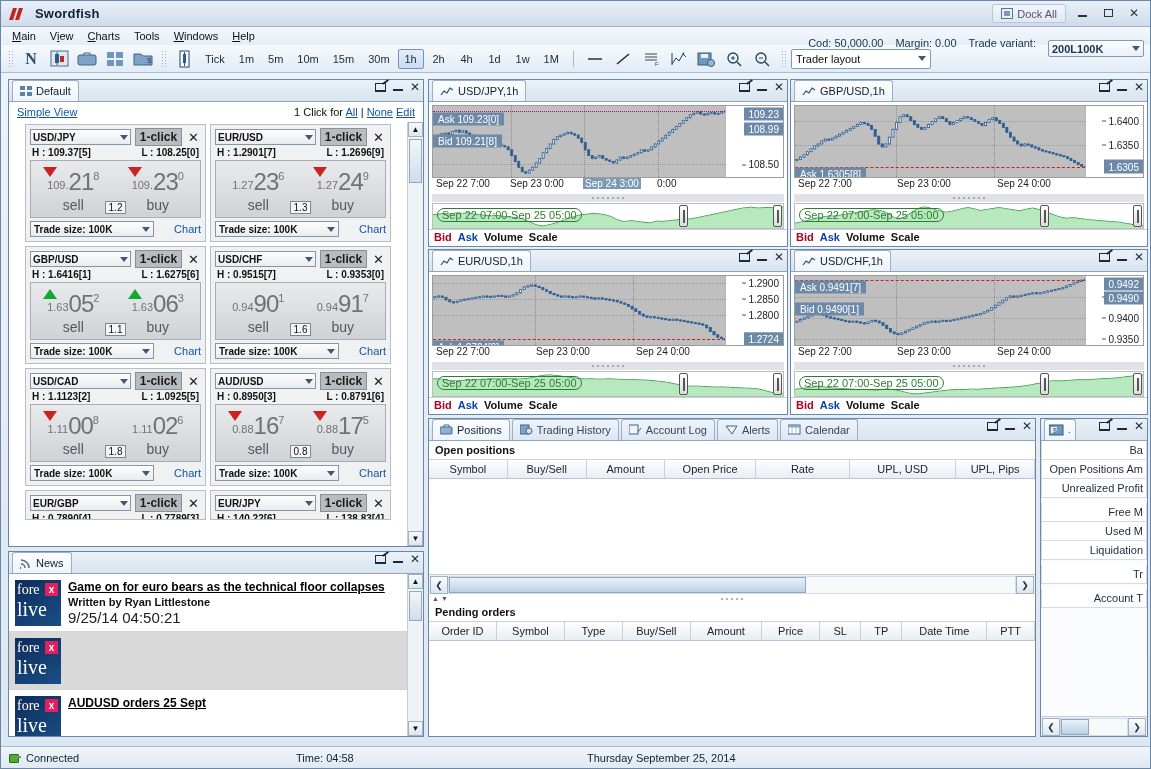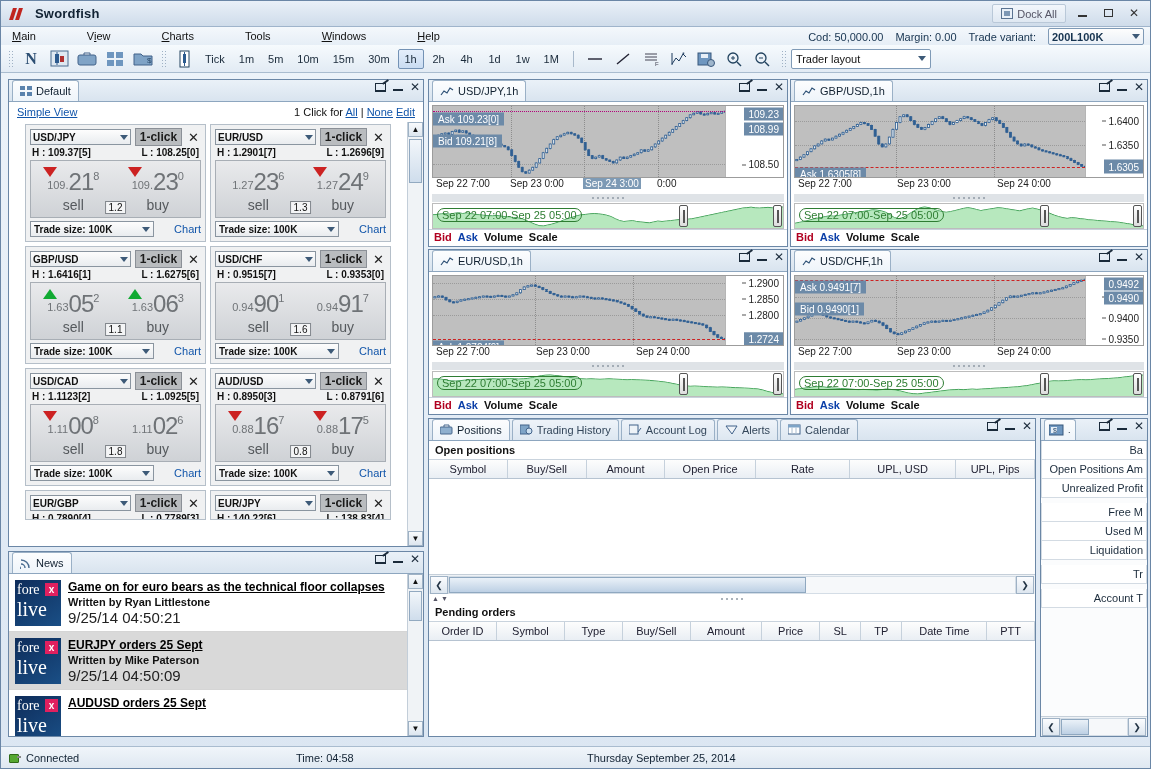--- a/index.html
+++ b/index.html
@@ -35,29 +35,29 @@
   .dockico::after{ content:""; position:absolute; left:2px; top:2px; width:6px; height:5px;
              background:#7d97b4; }
   .wbtns { position:absolute; right:4px; top:2px; display:flex; gap:2px; }
   .wbtn { width:24px; height:20px; display:flex; align-items:center; justify-content:center;
           font-size:12px; color:#333; }
   .wbtn.sq span{ display:block; width:9px; height:8px; border:1px solid #333; }
   .wbtn.mn span{ display:block; width:9px; height:2px; background:#333; margin-top:5px;}
 
   
   .menubar { height:18px; display:flex; align-items:center; padding-left:4px;
-             background:linear-gradient(#f4f8fc,#e6eef6); position:relative;gap:37px; }
+             background:linear-gradient(#f4f8fc,#e6eef6); position:relative; }
   .menuitem { padding:1px 7px; font-size:11px; color:#111; }
   .menuitem u { text-decoration:underline; }
   .acctinfo { position:absolute; right:6px; top:1px; display:flex; align-items:center;
               gap:12px; font-size:11px; color:#16334f; }
   .tvsel { display:flex; align-items:center; justify-content:space-between;
            width:96px; height:17px; padding:0 3px; font-size:11px; font-weight:bold;
            background:linear-gradient(#fdfdfd,#eaf0f7);
-           border:1px solid #7f9ab6; border-radius:2px; }
+           border:1px solid #7f9ab6; border-radius:2px;margin-top:12px; }
   .caret { width:0;height:0;border-left:4px solid transparent;border-right:4px solid transparent;
            border-top:5px solid #3d5a78; }
 
   
   .toolbar { height:28px; display:flex; align-items:center; gap:2px; padding:0 4px;
              background:linear-gradient(#f6fafd,#e2ebf4); border-bottom:1px solid #a9bccf; }
   .grip { width:5px; height:18px;
           background-image:radial-gradient(#9fb1c4 1px, transparent 1px);
           background-size:3px 3px; margin:0 3px; }
   .tbico { width:26px; height:24px; display:flex; align-items:center; justify-content:center; }
@@ -750,25 +750,20 @@
       <div class="ntitle">Game on for euro bears as the technical floor collapses</div>
       <div class="nby">Written by Ryan Littlestone</div>
       <div class="ndate">9/25/14 04:50:21</div>
     </div>
           </div>
           <div class="newsitem alt">
     <div class="fxlogo">
       <span class="t1">fore</span>
               <span class="t2">live</span>
       <span class="x">x</span>
-    </div>
-    <div style="flex:1;min-width:0;">
-      <div class="ntitle">EURJPY orders 25 Sept</div>
-      <div class="nby">Written by Mike Paterson</div>
-      <div class="ndate">9/25/14 04:50:09</div>
     </div>
           </div>
           <div class="newsitem">
     <div class="fxlogo">
       <span class="t1">fore</span>
               <span class="t2">live</span>
       <span class="x">x</span>
     </div>
     <div style="flex:1;min-width:0;">
       <div class="ntitle">AUDUSD orders 25 Sept</div>

